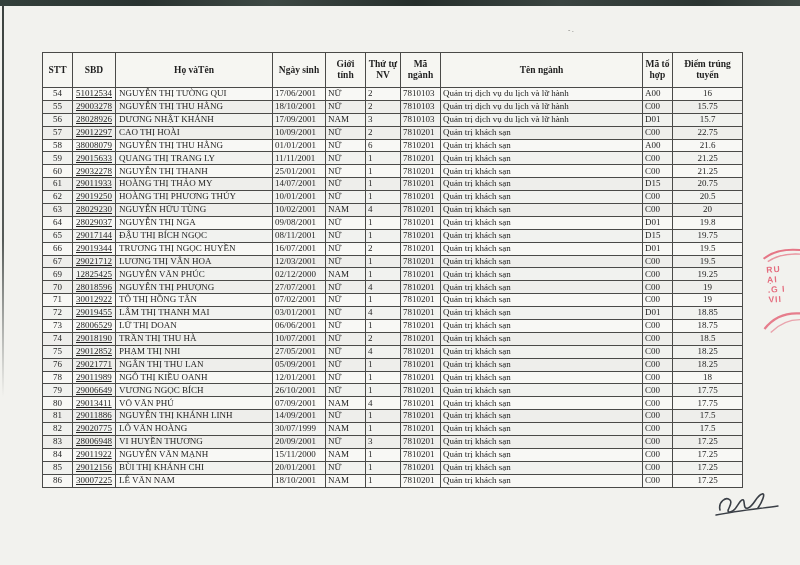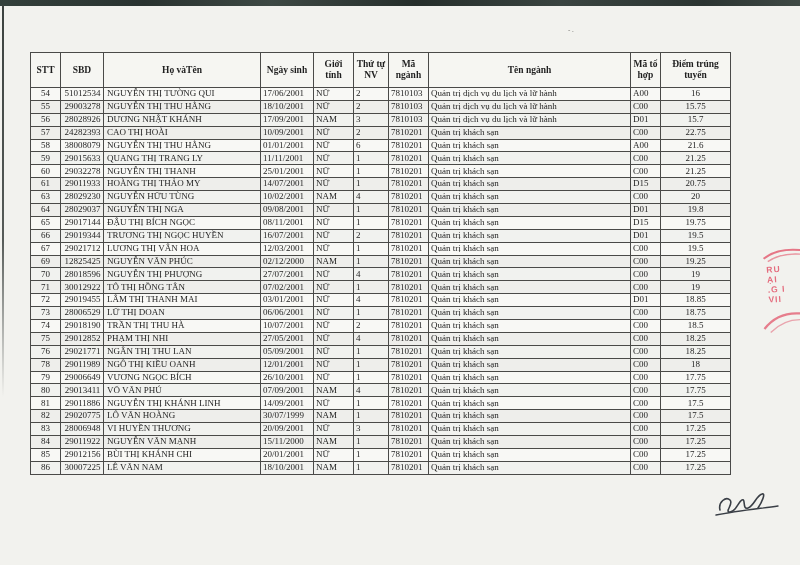--- a/index.html
+++ b/index.html
@@ -15,41 +15,41 @@
     background:linear-gradient(90deg,#23312c 0%,#18221f 18%,#2e3a35 34%,#141d1a 52%,#2a3531 70%,#1a2421 88%,#303b36 100%);
     opacity:.92;
   }
   .scan-left-edge{
     position:absolute;left:2px;top:5px;width:2px;height:392px;
     background:linear-gradient(180deg,#3c423f 0%,#565b58 60%,rgba(90,95,92,0) 100%);
   }
   .speck{position:absolute;color:#6a6a66;font-size:7px;}
   
   .sheet-table{
-    position:absolute;left:30px;top:52px;width:700px;
+    position:absolute;left:42px;top:52px;width:700px;
     border-collapse:collapse;table-layout:fixed;
     background:#f8f8f5;
     padding-left:36px;
   }
   .sheet-table th,.sheet-table td{
     border:1px solid #4a4a48;
     overflow:hidden;white-space:nowrap;
     font-size:9px;line-height:1.05;
     padding:0 2px;
   }
   .sheet-table thead th{
     font-weight:bold;font-size:9.5px;text-align:center;
     height:34px;white-space:normal;line-height:1.15;
     background:#f6f6f2;
   }
   .sheet-table tbody td{height:11.9px;}
   .sheet-table tbody tr:nth-child(even) td{background:rgba(70,75,72,.055);}
   .sheet-table tbody tr:nth-child(3n) td{background:rgba(70,75,72,.035);}
   td.c-stt,td.c-score{text-align:center;}
-  td.c-sbd{text-align:center;padding-left:3px;}
+  td.c-sbd{text-align:left;padding-left:3px;text-decoration:underline;}
   td.c-name,td.c-dob,td.c-sex,td.c-nv,td.c-mcode,td.c-major,td.c-combo{text-align:left;}
   td.c-name{padding-left:3px;margin-left:22px;}
   
   .stamp{position:absolute;right:0;top:248px;width:46px;height:90px;
     color:#e2566b;transform:rotate(-4deg);}
   .stamp .frag{
     position:absolute;left:14px;
     font-family:"Liberation Sans","DejaVu Sans",sans-serif;
     font-weight:bold;font-size:8.5px;letter-spacing:1px;opacity:.85;
   }
@@ -124,21 +124,21 @@
         <td class="c-dob">17/09/2001</td>
         <td class="c-sex">NAM</td>
         <td class="c-nv">3</td>
         <td class="c-mcode">7810103</td>
         <td class="c-major">Quản trị dịch vụ du lịch và lữ hành</td>
         <td class="c-combo">D01</td>
         <td class="c-score">15.7</td>
       </tr>
       <tr>
         <td class="c-stt">57</td>
-        <td class="c-sbd">24282393</td>
+        <td class="c-sbd">29012297</td>
         <td class="c-name">CAO THỊ HOÀI</td>
         <td class="c-dob">10/09/2001</td>
         <td class="c-sex">NỮ</td>
         <td class="c-nv">2</td>
         <td class="c-mcode">7810201</td>
         <td class="c-major">Quản trị khách sạn</td>
         <td class="c-combo">C00</td>
         <td class="c-score">22.75</td>
       </tr>
       <tr>
@@ -181,20 +181,32 @@
         <td class="c-stt">61</td>
         <td class="c-sbd">29011933</td>
         <td class="c-name">HOÀNG THỊ THẢO MY</td>
         <td class="c-dob">14/07/2001</td>
         <td class="c-sex">NỮ</td>
         <td class="c-nv">1</td>
         <td class="c-mcode">7810201</td>
         <td class="c-major">Quản trị khách sạn</td>
         <td class="c-combo">D15</td>
         <td class="c-score">20.75</td>
+      </tr>
+      <tr>
+        <td class="c-stt">62</td>
+        <td class="c-sbd">29019250</td>
+        <td class="c-name">HOÀNG THỊ PHƯƠNG THÚY</td>
+        <td class="c-dob">10/01/2001</td>
+        <td class="c-sex">NỮ</td>
+        <td class="c-nv">1</td>
+        <td class="c-mcode">7810201</td>
+        <td class="c-major">Quản trị khách sạn</td>
+        <td class="c-combo">C00</td>
+        <td class="c-score">20.5</td>
       </tr>
       <tr>
         <td class="c-stt">63</td>
         <td class="c-sbd">28029230</td>
         <td class="c-name">NGUYỄN HỮU TÙNG</td>
         <td class="c-dob">10/02/2001</td>
         <td class="c-sex">NAM</td>
         <td class="c-nv">4</td>
         <td class="c-mcode">7810201</td>
         <td class="c-major">Quản trị khách sạn</td>

